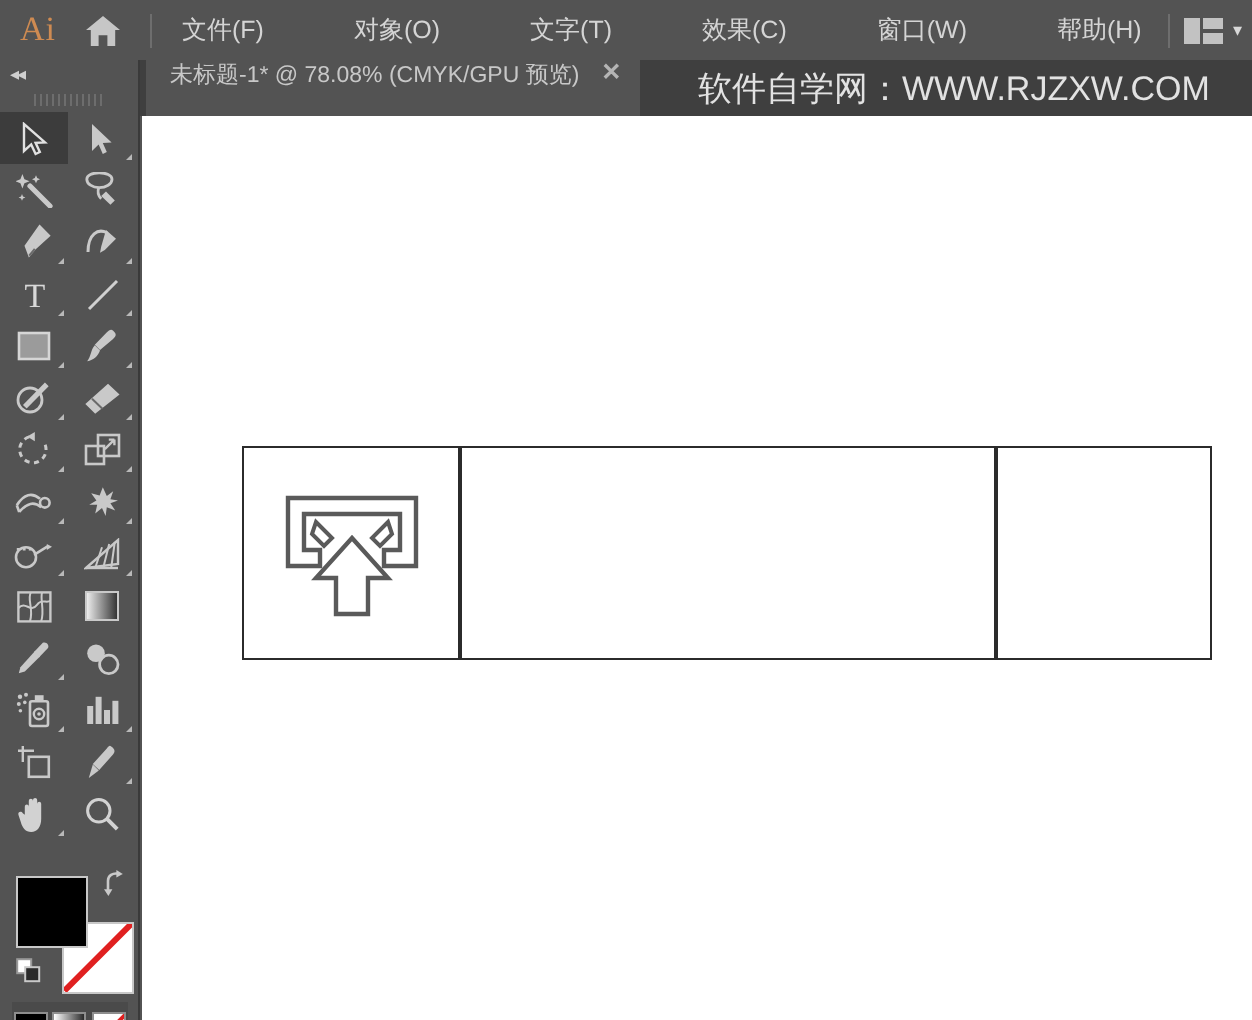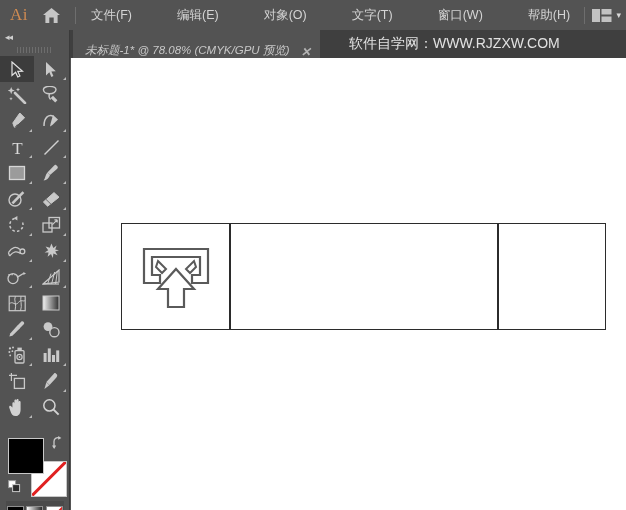--- a/index.html
+++ b/index.html
@@ -35,33 +35,32 @@
   .ws-icon { display: flex; align-items: center; }
   .chev { color: #d8d8d8; font-size: 9px; margin: 0 5px 0 4px; }
 
   
   .tabbar {
     position: absolute; left: 0; top: 30px; width: 626px; height: 28px;
     background: #3f3f3f;
   }
   .tab {
     position: absolute; left: 73px; top: 0; height: 28px;
-    background: #535353; display: flex; align-items: flex-end;
+    background: #535353; display: flex; align-items: flex-start;
     padding: 0 9px 0 12px;
-    font-style: italic;
   }
   .tab-label { font-size: 11.5px; color: #c8c8c8; white-space: nowrap; }
   .tab-close {
     margin-left: 11px; font-size: 12px; color: #b4b4b4;
     line-height: 1; cursor: pointer; font-weight: bold;
   }
   .watermark {
     position: absolute; left: 349px; top: 0; height: 28px;
     display: flex; align-items: center;
-    font-size: 14px; color: #e2e2e2; white-space: nowrap;
+    font-size: 17px; color: #e2e2e2; white-space: nowrap;
   }
 
   
   .toolpanel {
     position: absolute; left: 0; top: 30px; width: 70px; height: 480px;
     background: #535353; border-right: 1px solid #3a3a3a;
   }
   .panel-collapse {
     height: 14px; display: flex; align-items: center; padding-left: 5px;
     color: #cfcfcf; font-size: 9px; letter-spacing: -1px; cursor: pointer;
@@ -141,23 +140,23 @@
   <div class="menubar">
     <div class="ai-logo">Ai</div>
     <div class="home-icon">
       <svg width="19" height="17" viewBox="0 0 19 17">
         <path d="M9.5 1 L18 8 L15.6 8 L15.6 16 L11.7 16 L11.7 10.6 L7.3 10.6 L7.3 16 L3.4 16 L3.4 8 L1 8 Z" fill="#c6c6c6"></path>
       </svg>
     </div>
     <div class="vdiv"></div>
     <div class="menu-items">
       <div class="menu-item">文件(F)</div>
-      <div class="menu-item">编辑(E)</div>
       <div class="menu-item">对象(O)</div>
       <div class="menu-item">文字(T)</div>
+      <div class="menu-item">效果(C)</div>
       <div class="menu-item">窗口(W)</div>
       <div class="menu-item">帮助(H)</div>
     </div>
     <div class="menubar-right">
       <div class="vdiv"></div>
       <div class="ws-icon">
         <svg width="20" height="15" viewBox="0 0 20 15">
           <rect x="0" y="1" width="8" height="13" fill="#c2c2c2"></rect>
           <rect x="9.5" y="1" width="10" height="5.5" fill="#c2c2c2"></rect>
           <rect x="9.5" y="8.5" width="10" height="5.5" fill="#c2c2c2"></rect>

